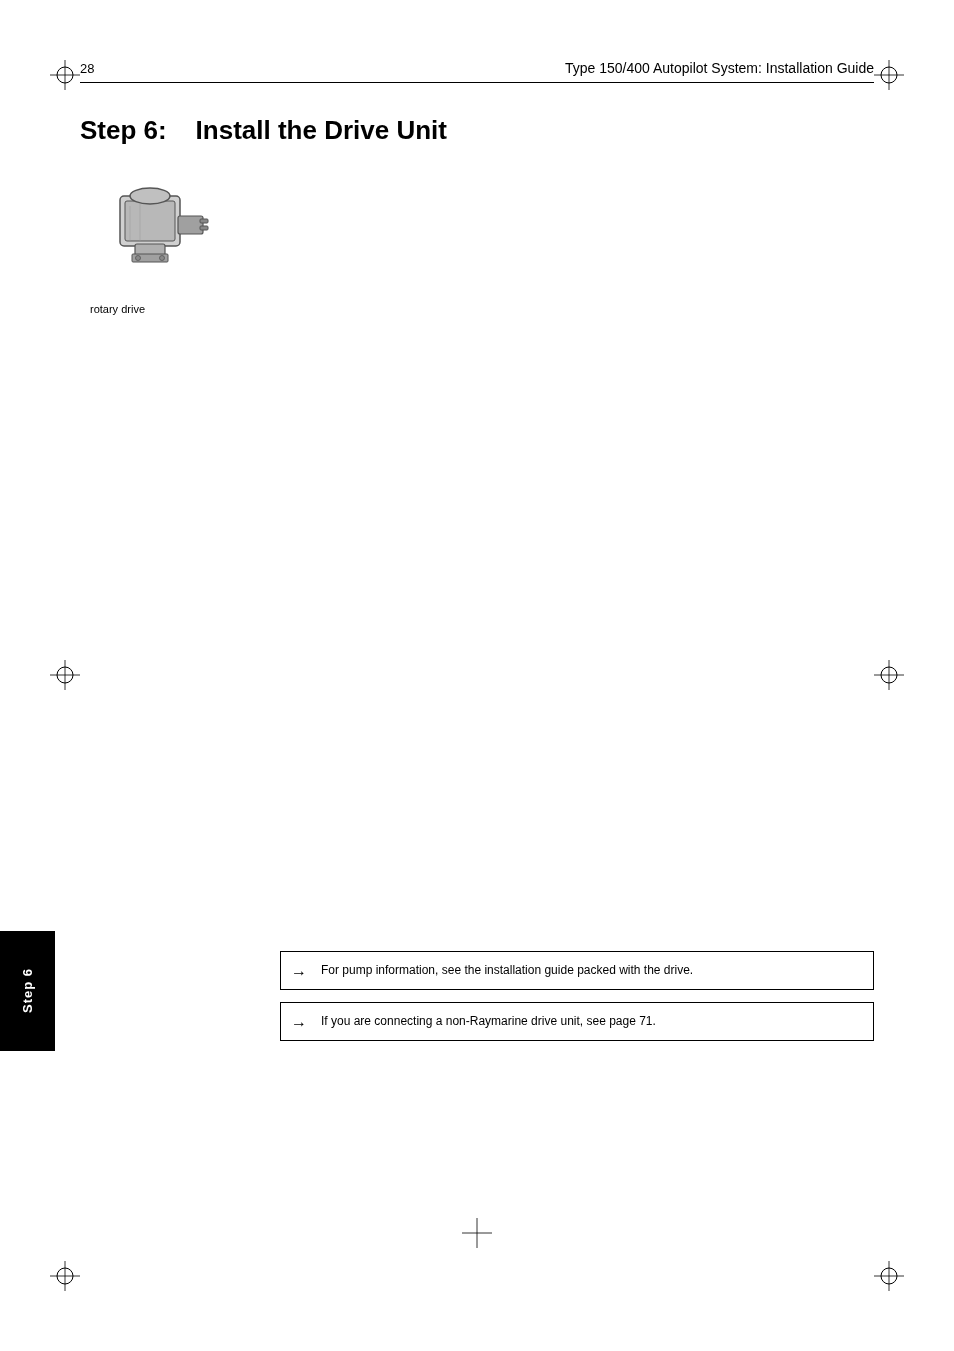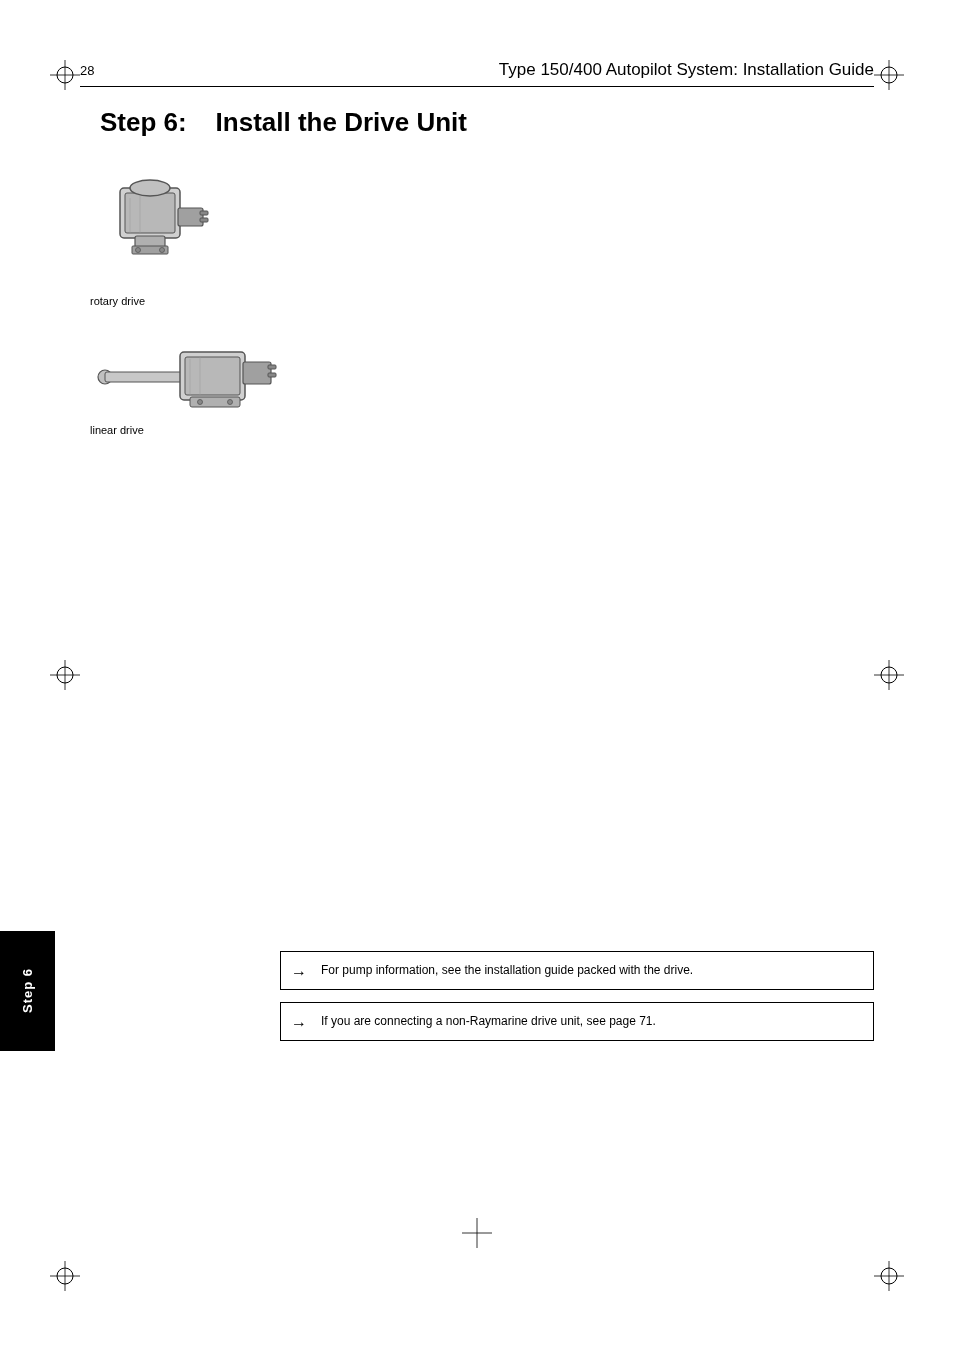--- a/index.html
+++ b/index.html
@@ -39,43 +39,42 @@
     .reg-ml { top: 660px; left: 50px; }
     .reg-mr { top: 660px; right: 50px; }
 
     
     .header {
       display: flex;
       justify-content: space-between;
       align-items: center;
       border-bottom: 1px solid #000;
       padding-bottom: 6px;
-      margin-bottom: 20px;
+      margin-bottom: 32px;
     }
 
     .page-number {
       font-size: 13px;
       font-weight: normal;
     }
 
     .header-title {
-      font-size: 17px;
+      font-size: 14px;
       font-weight: normal;
     }
 
     
     .step-heading {
       margin-bottom: 30px;
     }
 
     .step-heading h1 {
       font-size: 26px;
       font-weight: bold;
       font-family: Arial, Helvetica, sans-serif;
-      margin-left: 20px;
     }
 
     
     .content-area {
       display: flex;
       gap: 5px;
     }
 
     .illustrations {
       width: 280px;
@@ -239,44 +238,20 @@
             <circle cx="48" cy="72" r="2.5" fill="#888" stroke="#555" stroke-width="0.8"></circle>
             <circle cx="72" cy="72" r="2.5" fill="#888" stroke="#555" stroke-width="0.8"></circle>
 
             <line x1="40" y1="20" x2="40" y2="55" stroke="#999" stroke-width="0.5"></line>
             <line x1="50" y1="18" x2="50" y2="55" stroke="#999" stroke-width="0.5"></line>
           </svg>
         </div>
         <span class="drive-label">rotary drive</span>
       </div>
 
-      <div class="drive-item">
-        <div class="drive-svg">
-          <svg width="200" height="90" viewBox="0 0 200 90">
-
-            <circle cx="15" cy="50" r="7" fill="#c0c0c0" stroke="#555" stroke-width="1.2"></circle>
-            <rect x="15" y="45" width="80" height="10" rx="2" fill="#c8c8c8" stroke="#555" stroke-width="1"></rect>
-
-            <rect x="90" y="25" width="65" height="48" rx="4" ry="4" fill="#d0d0d0" stroke="#555" stroke-width="1.5"></rect>
-            <rect x="95" y="30" width="55" height="38" rx="2" fill="#b8b8b8" stroke="#555" stroke-width="1"></rect>
-
-            <rect x="153" y="35" width="28" height="22" rx="2" fill="#a0a0a0" stroke="#555" stroke-width="1.2"></rect>
-            <rect x="178" y="38" width="8" height="4" rx="1" fill="#888" stroke="#555" stroke-width="1"></rect>
-            <rect x="178" y="46" width="8" height="4" rx="1" fill="#888" stroke="#555" stroke-width="1"></rect>
-
-            <rect x="100" y="70" width="50" height="10" rx="2" fill="#b0b0b0" stroke="#555" stroke-width="1"></rect>
-            <circle cx="110" cy="75" r="2.5" fill="#888" stroke="#555" stroke-width="0.8"></circle>
-            <circle cx="140" cy="75" r="2.5" fill="#888" stroke="#555" stroke-width="0.8"></circle>
-
-            <line x1="100" y1="32" x2="100" y2="68" stroke="#999" stroke-width="0.5"></line>
-            <line x1="110" y1="30" x2="110" y2="68" stroke="#999" stroke-width="0.5"></line>
-          </svg>
-        </div>
-        <span class="drive-label">linear drive</span>
-      </div>
 
 
     </div>
 
     <div class="notes-area">
     </div>
 
   </div>
 
   <div class="step-tab">

